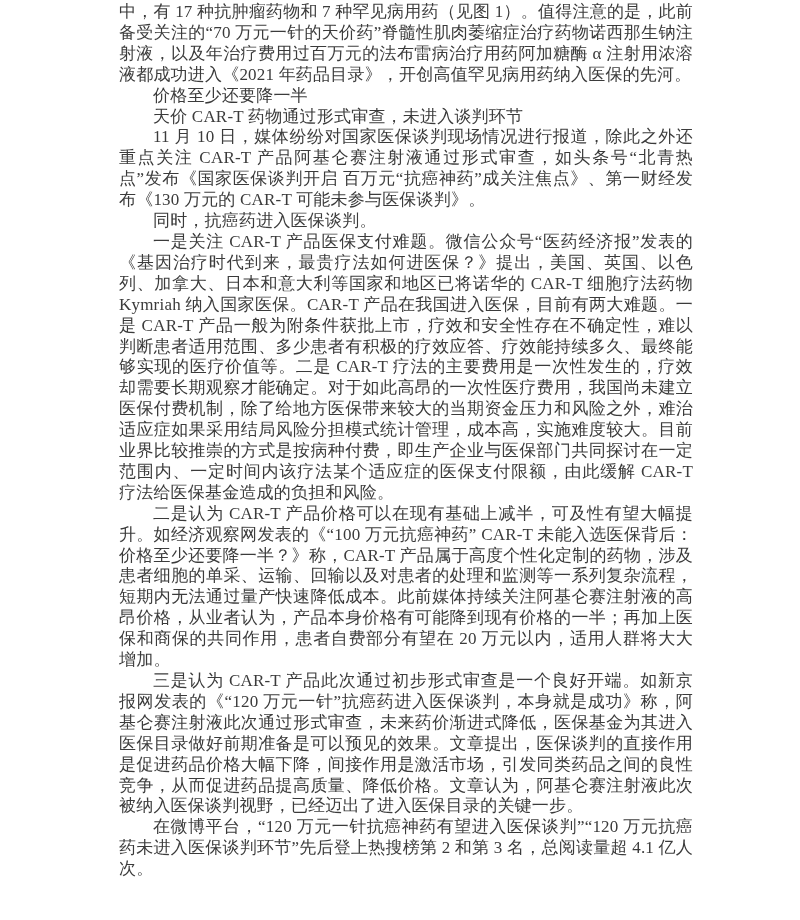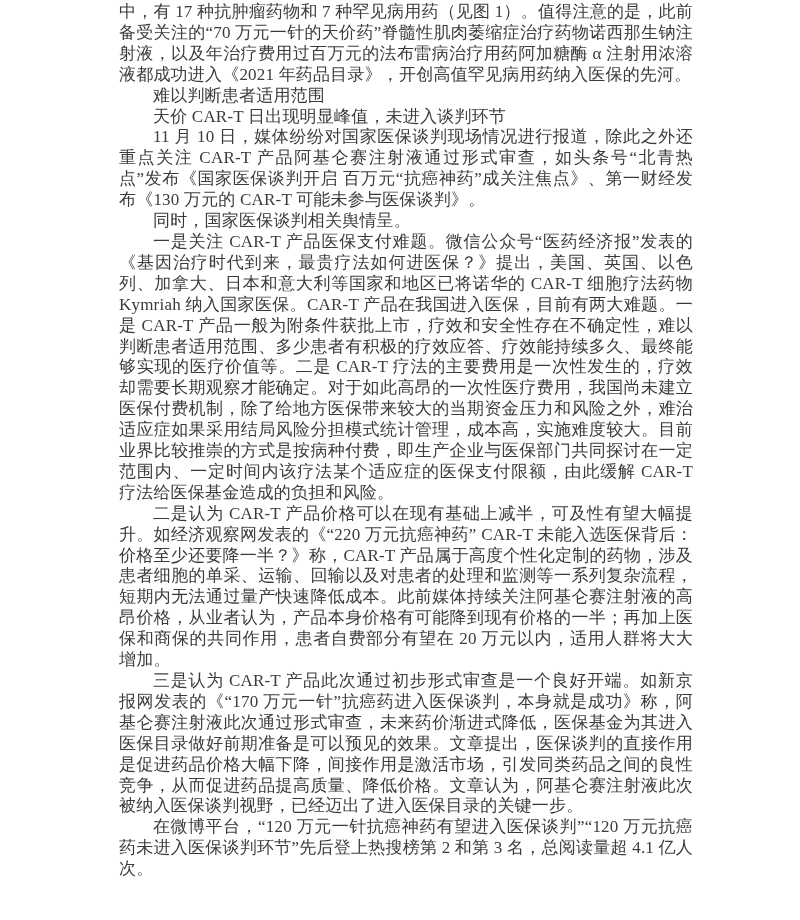--- a/index.html
+++ b/index.html
@@ -37,22 +37,22 @@
   .doc-body p.heading {
     text-indent: 2em;
   }
 </style>
 </head>
 <body>
 
 <div class="page">
   <div class="doc-body" id="doc-body">
       <p class="">中，有 17 种抗肿瘤药物和 7 种罕见病用药（见图 1）。值得注意的是，此前备受关注的“70 万元一针的天价药”脊髓性肌肉萎缩症治疗药物诺西那生钠注射液，以及年治疗费用过百万元的法布雷病治疗用药阿加糖酶 α 注射用浓溶液都成功进入《2021 年药品目录》，开创高值罕见病用药纳入医保的先河。</p>
-      <p class="indent heading">难以判断患者适用范围</p>
-      <p class="indent heading">天价 CAR-T 日出现明显峰值，未进入谈判环节</p>
+      <p class="indent heading">价格至少还要降一半</p>
+      <p class="indent heading">天价 CAR-T 药物通过形式审查，未进入谈判环节</p>
       <p class="indent ">11 月 10 日，媒体纷纷对国家医保谈判现场情况进行报道，除此之外还重点关注 CAR-T 产品阿基仑赛注射液通过形式审查，如头条号“北青热点”发布《国家医保谈判开启 百万元“抗癌神药”成关注焦点》、第一财经发布《130 万元的 CAR-T 可能未参与医保谈判》。</p>
-      <p class="indent ">同时，国家医保谈判相关舆情呈。</p>
+      <p class="indent ">同时，抗癌药进入医保谈判。</p>
       <p class="indent ">一是关注 CAR-T 产品医保支付难题。微信公众号“医药经济报”发表的《基因治疗时代到来，最贵疗法如何进医保？》提出，美国、英国、以色列、加拿大、日本和意大利等国家和地区已将诺华的 CAR-T 细胞疗法药物 Kymriah 纳入国家医保。CAR-T 产品在我国进入医保，目前有两大难题。一是 CAR-T 产品一般为附条件获批上市，疗效和安全性存在不确定性，难以判断患者适用范围、多少患者有积极的疗效应答、疗效能持续多久、最终能够实现的医疗价值等。二是 CAR-T 疗法的主要费用是一次性发生的，疗效却需要长期观察才能确定。对于如此高昂的一次性医疗费用，我国尚未建立医保付费机制，除了给地方医保带来较大的当期资金压力和风险之外，难治适应症如果采用结局风险分担模式统计管理，成本高，实施难度较大。目前业界比较推崇的方式是按病种付费，即生产企业与医保部门共同探讨在一定范围内、一定时间内该疗法某个适应症的医保支付限额，由此缓解 CAR-T 疗法给医保基金造成的负担和风险。</p>
-      <p class="indent ">二是认为 CAR-T 产品价格可以在现有基础上减半，可及性有望大幅提升。如经济观察网发表的《“220 万元抗癌神药” CAR-T 未能入选医保背后：价格至少还要降一半？》称，CAR-T 产品属于高度个性化定制的药物，涉及患者细胞的单采、运输、回输以及对患者的处理和监测等一系列复杂流程，短期内无法通过量产快速降低成本。此前媒体持续关注阿基仑赛注射液的高昂价格，从业者认为，产品本身价格有可能降到现有价格的一半；再加上医保和商保的共同作用，患者自费部分有望在 20 万元以内，适用人群将大大增加。</p>
-      <p class="indent ">三是认为 CAR-T 产品此次通过初步形式审查是一个良好开端。如新京报网发表的《“170 万元一针”抗癌药进入医保谈判，本身就是成功》称，阿基仑赛注射液此次通过形式审查，未来药价渐进式降低，医保基金为其进入医保目录做好前期准备是可以预见的效果。文章提出，医保谈判的直接作用是促进药品价格大幅下降，间接作用是激活市场，引发同类药品之间的良性竞争，从而促进药品提高质量、降低价格。文章认为，阿基仑赛注射液此次被纳入医保谈判视野，已经迈出了进入医保目录的关键一步。</p>
+      <p class="indent ">二是认为 CAR-T 产品价格可以在现有基础上减半，可及性有望大幅提升。如经济观察网发表的《“100 万元抗癌神药” CAR-T 未能入选医保背后：价格至少还要降一半？》称，CAR-T 产品属于高度个性化定制的药物，涉及患者细胞的单采、运输、回输以及对患者的处理和监测等一系列复杂流程，短期内无法通过量产快速降低成本。此前媒体持续关注阿基仑赛注射液的高昂价格，从业者认为，产品本身价格有可能降到现有价格的一半；再加上医保和商保的共同作用，患者自费部分有望在 20 万元以内，适用人群将大大增加。</p>
+      <p class="indent ">三是认为 CAR-T 产品此次通过初步形式审查是一个良好开端。如新京报网发表的《“120 万元一针”抗癌药进入医保谈判，本身就是成功》称，阿基仑赛注射液此次通过形式审查，未来药价渐进式降低，医保基金为其进入医保目录做好前期准备是可以预见的效果。文章提出，医保谈判的直接作用是促进药品价格大幅下降，间接作用是激活市场，引发同类药品之间的良性竞争，从而促进药品提高质量、降低价格。文章认为，阿基仑赛注射液此次被纳入医保谈判视野，已经迈出了进入医保目录的关键一步。</p>
       <p class="indent ">在微博平台，“120 万元一针抗癌神药有望进入医保谈判”“120 万元抗癌药未进入医保谈判环节”先后登上热搜榜第 2 和第 3 名，总阅读量超 4.1 亿人次。</p>
     </div>
 </div>
 
 </body></html>

